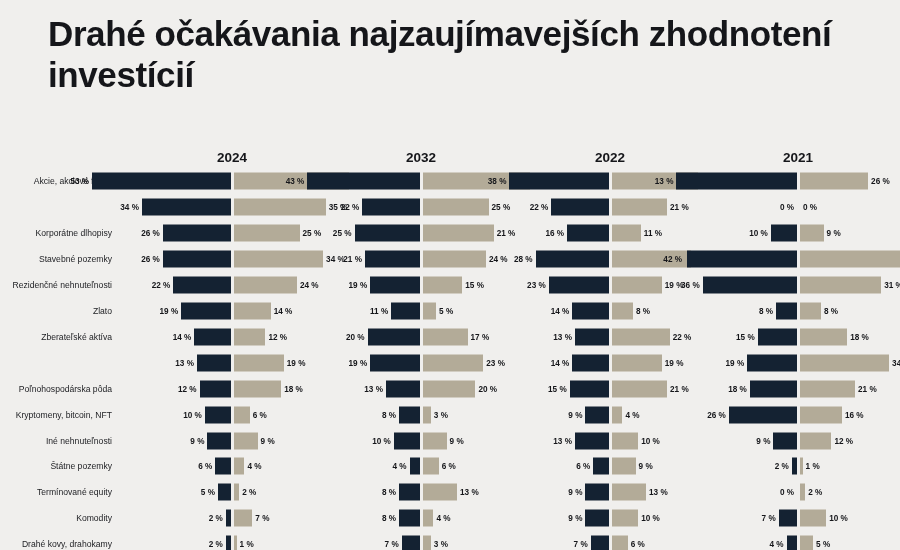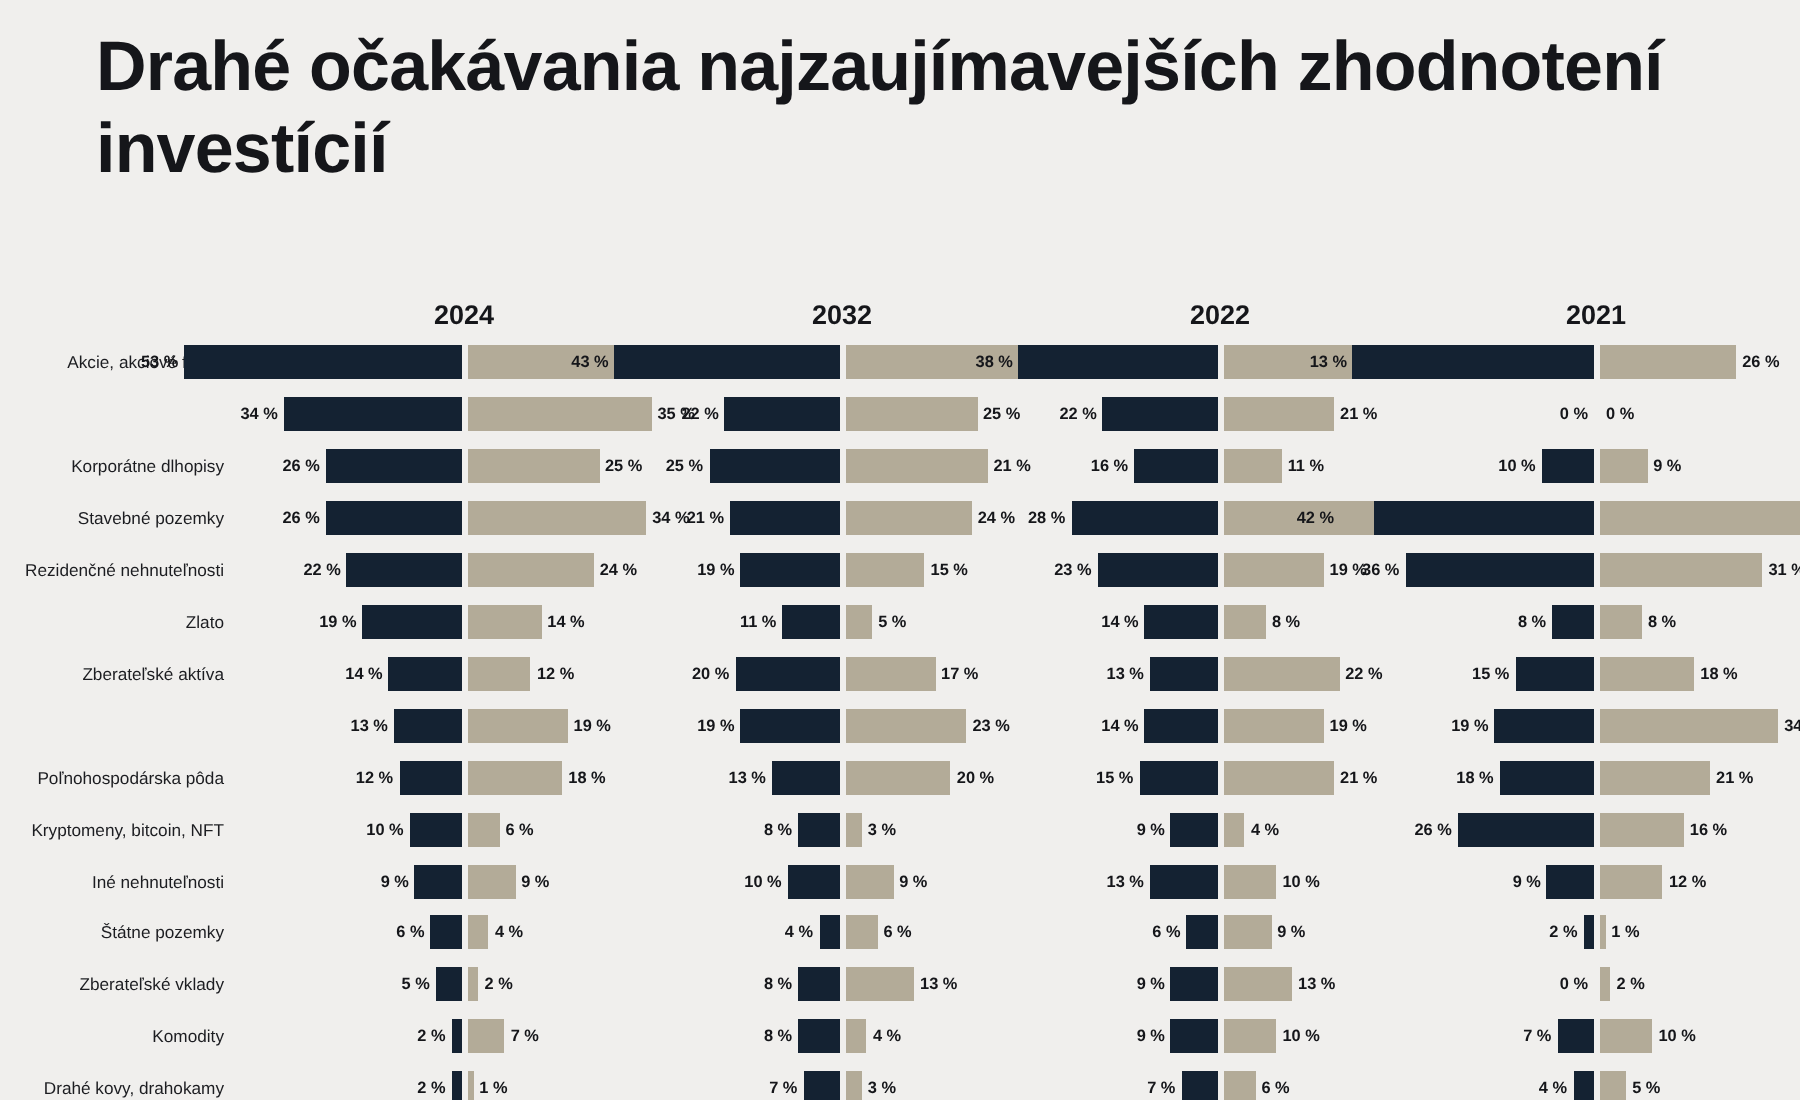--- a/index.html
+++ b/index.html
@@ -109,21 +109,21 @@
       <div class="rowlabel" style="top: 31px; left: 0px;">Akcie, akciové fondy</div>
       <div class="rowlabel" style="top: 82.9px; left: 0px;">Korporátne dlhopisy</div>
       <div class="rowlabel" style="top: 108.85px; left: 0px;">Stavebné pozemky</div>
       <div class="rowlabel" style="top: 134.8px; left: 0px;">Rezidenčné nehnuteľnosti</div>
       <div class="rowlabel" style="top: 160.75px; left: 0px;">Zlato</div>
       <div class="rowlabel" style="top: 186.7px; left: 0px;">Zberateľské aktíva</div>
       <div class="rowlabel" style="top: 238.6px; left: 0px;">Poľnohospodárska pôda</div>
       <div class="rowlabel" style="top: 264.55px; left: 0px;">Kryptomeny, bitcoin, NFT</div>
       <div class="rowlabel" style="top: 290.5px; left: 0px;">Iné nehnuteľnosti</div>
       <div class="rowlabel" style="top: 316.45px; left: 0px;">Štátne pozemky</div>
-      <div class="rowlabel" style="top: 342.4px; left: 0px;">Zberateľské vklady</div>
+      <div class="rowlabel" style="top: 342.4px; left: 0px;">Termínované equity</div>
       <div class="rowlabel" style="top: 368.35px; left: 0px;">Komodity</div>
       <div class="rowlabel" style="top: 394.3px; left: 0px;">Drahé kovy, drahokamy</div>
       <div class="bar left" style="background: rgb(20, 34, 50); left: 92.14px; width: 138.86px; top: 31px;"></div>
       <div class="val l" style="top: 31px; right: 810.86px;">53 %</div>
       <div class="bar right" style="background: rgb(179, 171, 152); left: 234px; width: 115.28px; top: 31px;"></div>
       <div class="val r" style="top: 31px; left: 352.28px;">44 %</div>
       <div class="bar left" style="background: rgb(20, 34, 50); left: 141.92px; width: 89.08px; top: 56.95px;"></div>
       <div class="val l" style="top: 56.95px; right: 761.08px;">34 %</div>
       <div class="bar right" style="background: rgb(179, 171, 152); left: 234px; width: 91.7px; top: 56.95px;"></div>
       <div class="val r" style="top: 56.95px; left: 328.7px;">35 %</div>
@@ -303,21 +303,21 @@
       <div class="val l" style="top: 31px; right: 226.52px;">13 %</div>
       <div class="bar right" style="background: rgb(179, 171, 152); left: 800px; width: 68.12px; top: 31px;"></div>
       <div class="val r" style="top: 31px; left: 871.12px;">26 %</div>
       <div class="val l" style="top: 56.95px; right: 106px;">0 %</div>
       <div class="val r" style="top: 56.95px; left: 803px;">0 %</div>
       <div class="bar left" style="background: rgb(20, 34, 50); left: 770.8px; width: 26.2px; top: 82.9px;"></div>
       <div class="val l" style="top: 82.9px; right: 132.2px;">10 %</div>
       <div class="bar right" style="background: rgb(179, 171, 152); left: 800px; width: 23.58px; top: 82.9px;"></div>
       <div class="val r" style="top: 82.9px; left: 826.58px;">9 %</div>
       <div class="bar left" style="background: rgb(20, 34, 50); left: 686.96px; width: 110.04px; top: 108.85px;"></div>
-      <div class="val l" style="top: 108.85px; right: 233px;">42 %</div>
+      <div class="val l" style="top: 108.85px; right: 218px;">42 %</div>
       <div class="bar right" style="background: rgb(179, 171, 152); left: 800px; width: 128.38px; top: 108.85px;"></div>
       <div class="bar left" style="background: rgb(20, 34, 50); left: 702.68px; width: 94.32px; top: 134.8px;"></div>
       <div class="val l" style="top: 134.8px; right: 200.32px;">36 %</div>
       <div class="bar right" style="background: rgb(179, 171, 152); left: 800px; width: 81.22px; top: 134.8px;"></div>
       <div class="val r" style="top: 134.8px; left: 884.22px;">31 %</div>
       <div class="bar left" style="background: rgb(20, 34, 50); left: 776.04px; width: 20.96px; top: 160.75px;"></div>
       <div class="val l" style="top: 160.75px; right: 126.96px;">8 %</div>
       <div class="bar right" style="background: rgb(179, 171, 152); left: 800px; width: 20.96px; top: 160.75px;"></div>
       <div class="val r" style="top: 160.75px; left: 823.96px;">8 %</div>
       <div class="bar left" style="background: rgb(20, 34, 50); left: 757.7px; width: 39.3px; top: 186.7px;"></div>

